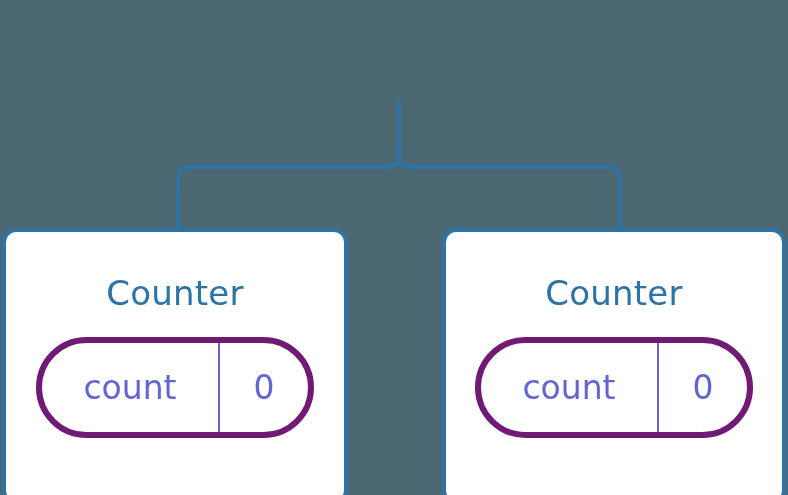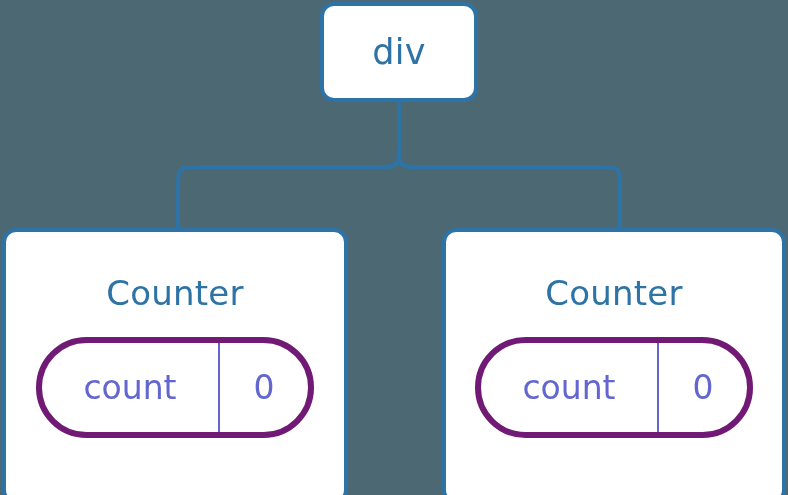--- a/index.html
+++ b/index.html
@@ -121,23 +121,20 @@
              L 598 167
              C 620 167, 620 167, 620 189
              L 620 230
              M 399 145
              C 399 167, 399 167, 377 167
              L 200 167
              C 178 167, 178 167, 178 189
              L 178 230" stroke="#2e73a5" stroke-width="4" stroke-linecap="butt" stroke-linejoin="round" fill="none"></path>
   </svg>
 
-  <div class="node-box" id="root-node">
-    <span class="node-title">div</span>
-  </div>
 
   <div class="node-box child-card" id="child-card-0">
     <span class="node-title">Counter</span>
     <div class="state-pill">
       <span class="pill-key">count</span>
       <span class="pill-divider"></span>
       <span class="pill-value">0</span>
     </div>
   </div>
 

